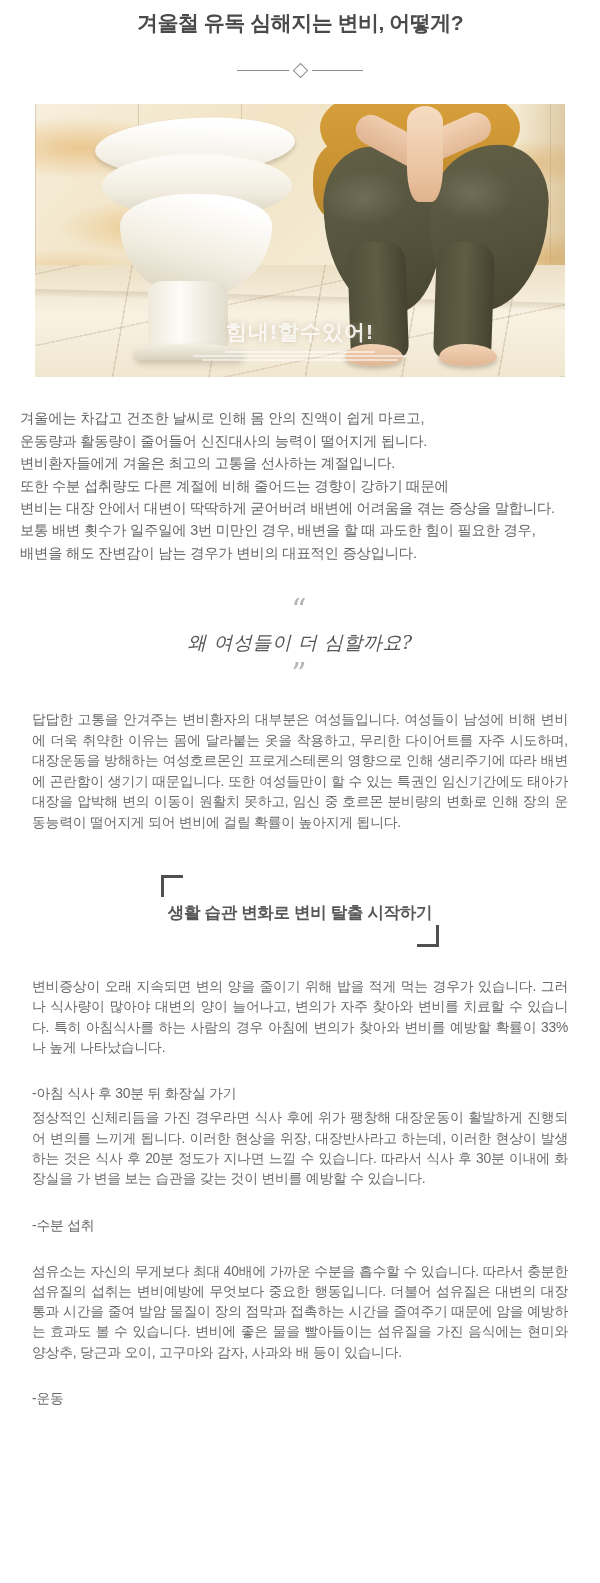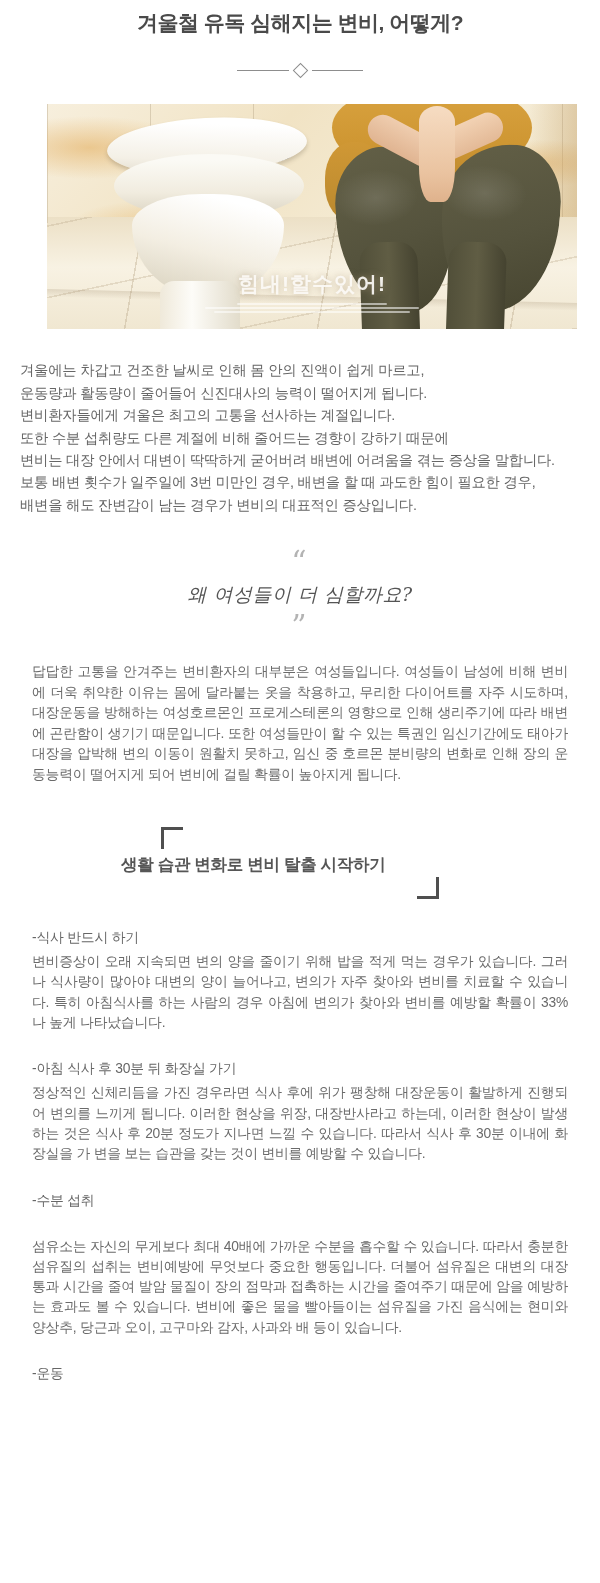--- a/index.html
+++ b/index.html
@@ -23,22 +23,22 @@
   .divider{margin:28px auto 0;width:126px;display:flex;align-items:center;}
   .divider .rule{flex:1;height:1px;background:#8d8d8d;}
   .divider .diamond{
     width:9px;height:9px;margin:0 6px;
     border:1px solid #8d8d8d;background:#fff;
     transform:rotate(45deg);flex:0 0 auto;
   }
 
   
   .hero{
-    position:relative;margin:28px 47px 0;
-    width:530px;height:225px;overflow:hidden;
+    position:relative;margin:28px 35px 0;
+    width:530px;height:273px;overflow:hidden;
     background:#f1e6cf;
   }
   .hero .wall{
     position:absolute;left:0;top:0;right:0;height:198px;
     background:
       radial-gradient(150px 45px at 8% 22%, rgba(226,170,86,.55), transparent 70%),
       radial-gradient(120px 38px at 20% 62%, rgba(229,178,98,.5), transparent 70%),
       radial-gradient(130px 42px at 5% 88%, rgba(222,166,84,.45), transparent 70%),
       radial-gradient(110px 34px at 93% 30%, rgba(224,172,92,.5), transparent 70%),
       radial-gradient(120px 40px at 97% 78%, rgba(219,163,82,.5), transparent 70%),
@@ -195,21 +195,21 @@
   .banner .corner-tl{
     position:absolute;left:0;top:0;width:19px;height:19px;
     border-left:3px solid #4f4f4f;border-top:3px solid #4f4f4f;
   }
   .banner .corner-br{
     position:absolute;right:0;bottom:0;width:19px;height:19px;
     border-right:3px solid #4f4f4f;border-bottom:3px solid #4f4f4f;
   }
   .banner .banner-text{
     position:absolute;left:-40px;right:-40px;top:27px;
-    text-align:left;font-size:16.5px;font-weight:bold;color:#565656;
+    text-align:center;font-size:16.5px;font-weight:bold;color:#565656;
     letter-spacing:-0.3px;
   }
 
   
   .tips{margin:30px 32px 0;}
   .tip{margin-bottom:27px;}
   .tip-heading{
     font-size:13.8px;color:#666;margin-bottom:5px;letter-spacing:-0.2px;
   }
   .tip-body{
@@ -288,21 +288,20 @@
   <p class="women-par">답답한 고통을 안겨주는 변비환자의 대부분은 여성들입니다. 여성들이 남성에 비해 변비에 더욱 취약한 이유는 몸에 달라붙는 옷을 착용하고, 무리한 다이어트를 자주 시도하며, 대장운동을 방해하는 여성호르몬인 프로게스테론의 영향으로 인해 생리주기에 따라 배변에 곤란함이 생기기 때문입니다. 또한 여성들만이 할 수 있는 특권인 임신기간에도 태아가 대장을 압박해 변의 이동이 원활치 못하고, 임신 중 호르몬 분비량의 변화로 인해 장의 운동능력이 떨어지게 되어 변비에 걸릴 확률이 높아지게 됩니다.</p>
 
   <div class="banner">
     <span class="corner-tl"></span>
     <span class="corner-br"></span>
     <div class="banner-text">생활 습관 변화로 변비 탈출 시작하기</div>
   </div>
 
   <div class="tips">
     <section class="tip">
-      <div class="tip-heading">-식사 반드시 하기</div>
       <p class="tip-body">변비증상이 오래 지속되면 변의 양을 줄이기 위해 밥을 적게 먹는 경우가 있습니다. 그러나 식사량이 많아야 대변의 양이 늘어나고, 변의가 자주 찾아와 변비를 치료할 수 있습니다. 특히 아침식사를 하는 사람의 경우 아침에 변의가 찾아와 변비를 예방할 확률이 33%나 높게 나타났습니다.</p>
     </section>
     <section class="tip">
       <div class="tip-heading">-아침 식사 후 30분 뒤 화장실 가기</div>
       <p class="tip-body">정상적인 신체리듬을 가진 경우라면 식사 후에 위가 팽창해 대장운동이 활발하게 진행되어 변의를 느끼게 됩니다. 이러한 현상을 위장, 대장반사라고 하는데, 이러한 현상이 발생하는 것은 식사 후 20분 정도가 지나면 느낄 수 있습니다. 따라서 식사 후 30분 이내에 화장실을 가 변을 보는 습관을 갖는 것이 변비를 예방할 수 있습니다.</p>
     </section>
     <section class="tip">
       <div class="tip-heading">-수분 섭취</div>
     </section>
     <section class="tip">

